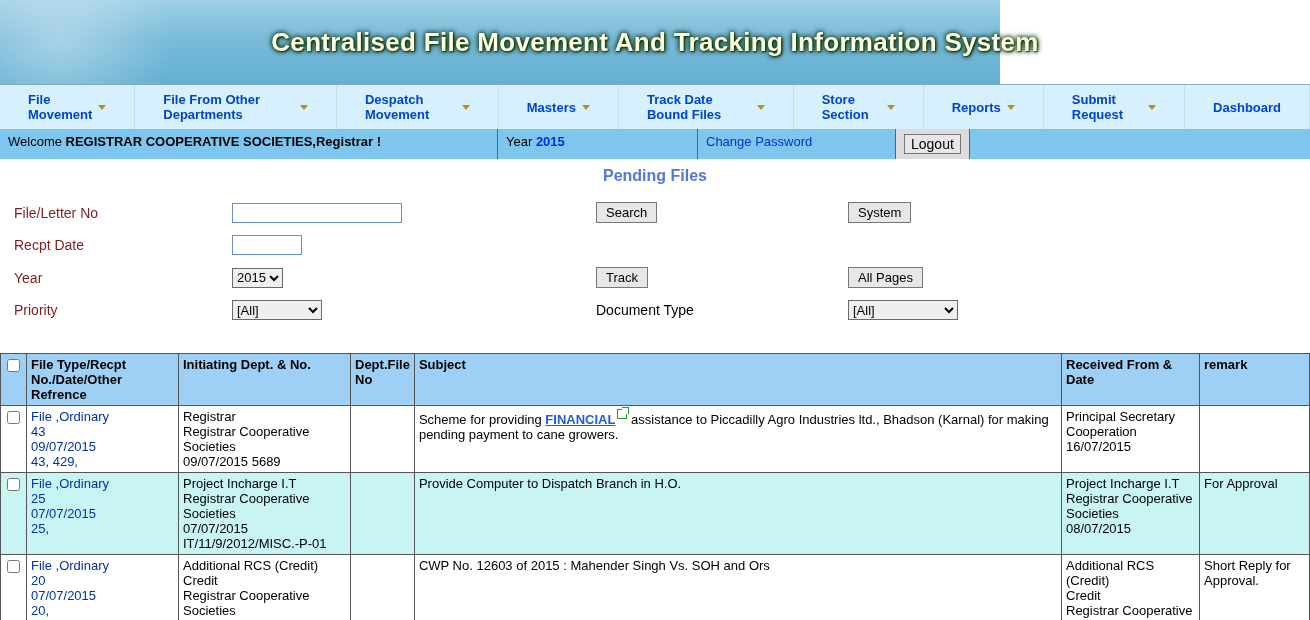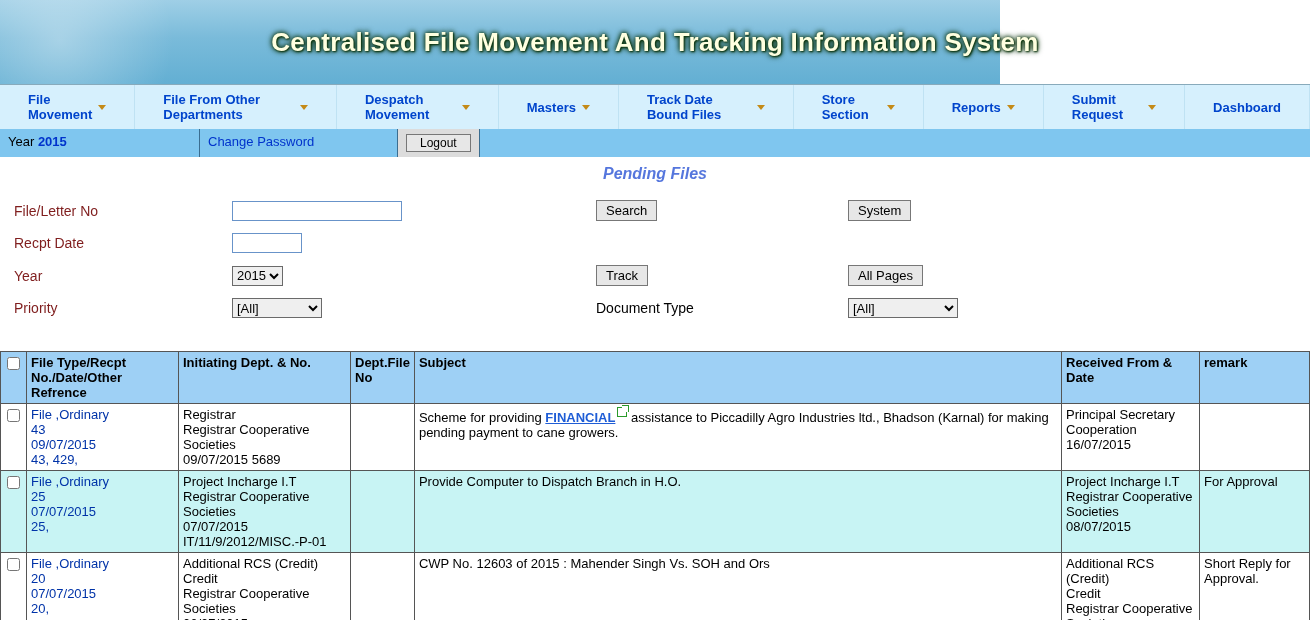--- a/index.html
+++ b/index.html
@@ -11,22 +11,22 @@
   .menubar { display:flex; background:#d6f0fd; border-top:1px solid #8ab; }
   .menu-item { padding:7px 28px; font-size:13px; color:#0044cc; font-weight:bold; border-right:1px solid #bfe2f3; cursor:pointer; display:flex; align-items:center; gap:6px;}
   .chev { width:0; height:0; border-left:4px solid transparent; border-right:4px solid transparent; border-top:5px solid #c48a17; display:inline-block; }
   .infobar { display:flex; background:#7fc6ef; font-size:13px; }
   .infobar > div { padding:5px 8px; border-right:1px solid #3a6d90; }
   .info-welcome { flex:0 0 498px; color:#000; }
   .info-year { flex:0 0 200px; }
   .info-year a, .info-change a { color:#0033cc; cursor:pointer; }
   .info-change { flex:0 0 198px; }
   .info-logout { flex:0 0 58px; text-align:center; background:#dcdcdc; }
-  .info-logout button { font-size:12px; padding:1px 13px; background:#e7e7e7; border:1px solid #777; cursor:pointer;}
-  .page-heading { text-align:center; font-weight:bold; color:#5576dd; font-size:16px; padding:8px 13px 4px;font-style:italic; }
+  .info-logout button { font-size:14px; padding:1px 6px; background:#e7e7e7; border:1px solid #777; cursor:pointer;}
+  .page-heading { text-align:center; font-weight:bold; color:#5576dd; font-size:16px; padding:8px 13px 4px; }
   .filters { margin:6px 0 26px 6px; }
   .filters table td { padding:5px 6px; vertical-align:middle; font-size:14px; }
   .flabel { color:#7f1d1d; width:216px; }
   .btn { background:#e7e7e7; border:1px solid #777; padding:2px 9px; font-size:13px; cursor:pointer; }
   input.txt { border:1px solid #6893c9; height:20px; padding:0 4px; font-size:13px; }
   select.sel { border:1px solid #6a6a6a; height:20px; font-size:13px; }
   .grid { width:100%; border-collapse:collapse; }
   .grid th, .grid td { border:1px solid #555; padding:3px 4px; font-size:13px; text-align:left; vertical-align:top;margin-left:47px;}
   .grid th { background:#9ed0f5; font-weight:bold;}
   .grid tr.alt td { background:#c8f4f4; }
@@ -83,20 +83,21 @@
   <div class="menu-item">
       <span>Submit Request</span>
       <span class="chev"></span>
     </div>
   <div class="menu-item">
       <span>Dashboard</span>
     </div>
 </div>
 
 <div class="infobar">
+  <div class="info-welcome"><span>Welcome </span><b>REGISTRAR COOPERATIVE SOCIETIES,Registrar !</b></div>
   <div class="info-year"><span>Year </span><a><b>2015</b></a></div>
   <div class="info-change"><a>Change Password</a></div>
   <div class="info-logout"><button>Logout</button></div>
 </div>
 
 <div class="page-heading">Pending Files</div>
 
 <div class="filters">
 <table>
   <tbody>

